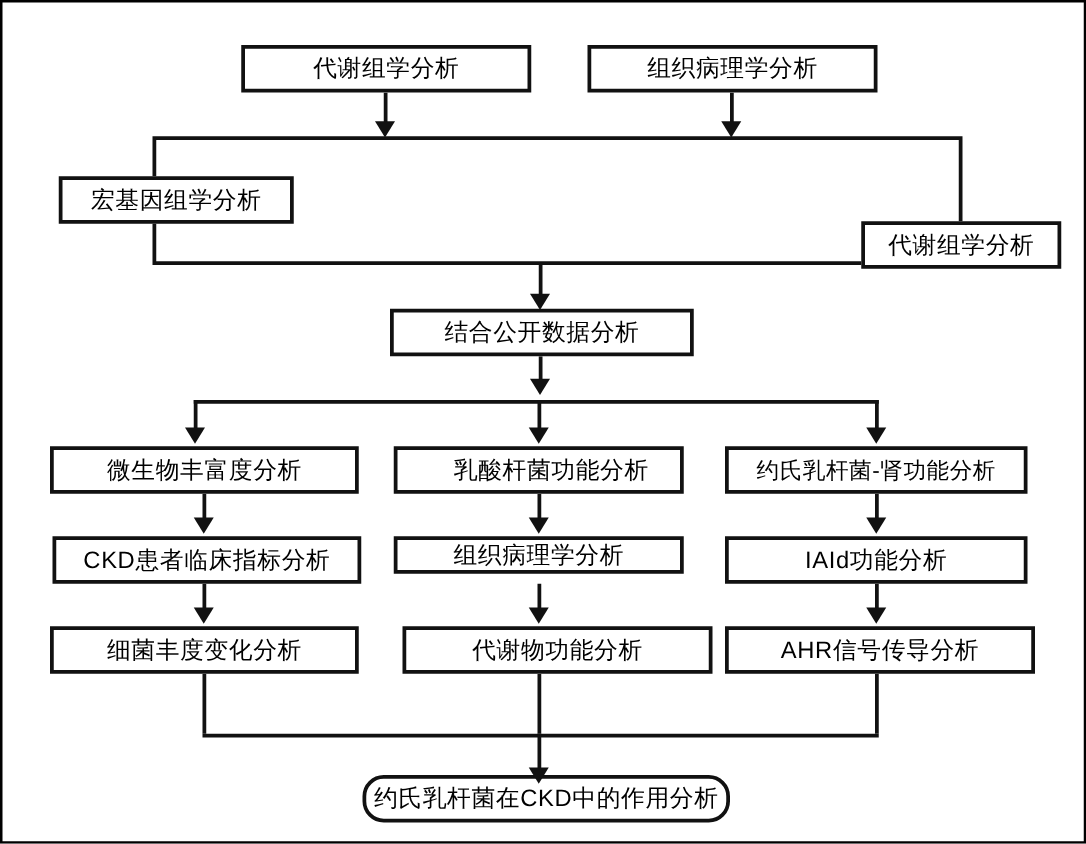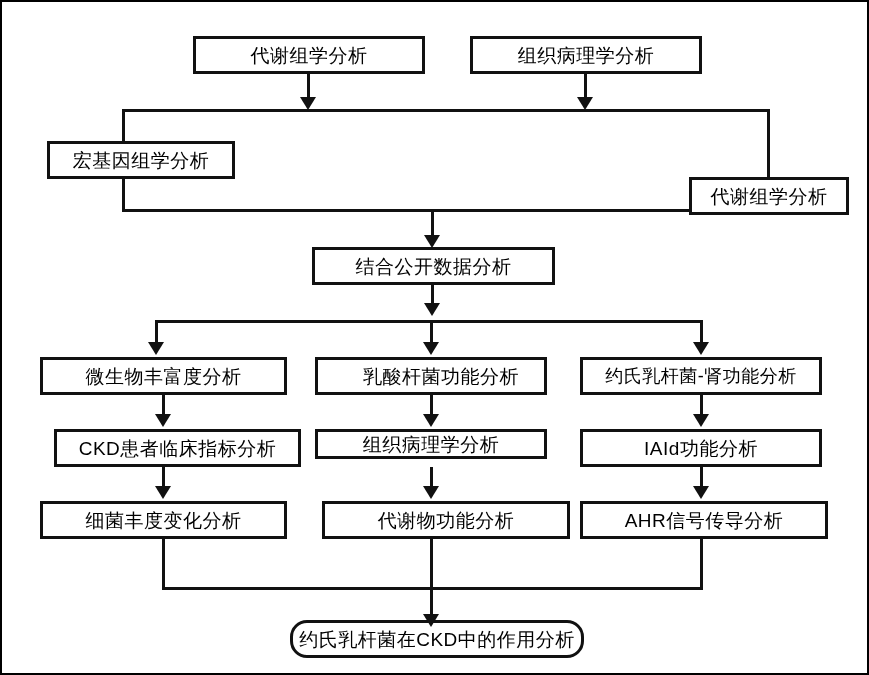--- a/index.html
+++ b/index.html
@@ -111,21 +111,21 @@
 
   <div class="vline" style="left:698px; top:318px; height:24px;"></div>
   <div class="arrow" style="left:691px; top:340px;"></div>
 
   <div class="node" style="left:38px; top:355px; width:247px; height:38px;">
     <span>微生物丰富度分析</span>
   </div>
   <div class="vline" style="left:160px; top:393px; height:22px;"></div>
   <div class="arrow" style="left:153px; top:412px;"></div>
 
-  <div class="node" style="left:52px; top:427px; width:247px; height:38px;">
+  <div class="node" style="left:40px; top:427px; width:247px; height:38px;">
     <span>CKD患者临床指标分析</span>
   </div>
   <div class="vline" style="left:160px; top:465px; height:22px;"></div>
   <div class="arrow" style="left:153px; top:484px;"></div>
 
   <div class="node" style="left:38px; top:499px; width:247px; height:38px;">
     <span>细菌丰度变化分析</span>
   </div>
 
   <div class="node" style="left:313px; top:355px; width:232px; height:38px;padding-left:20px;">

